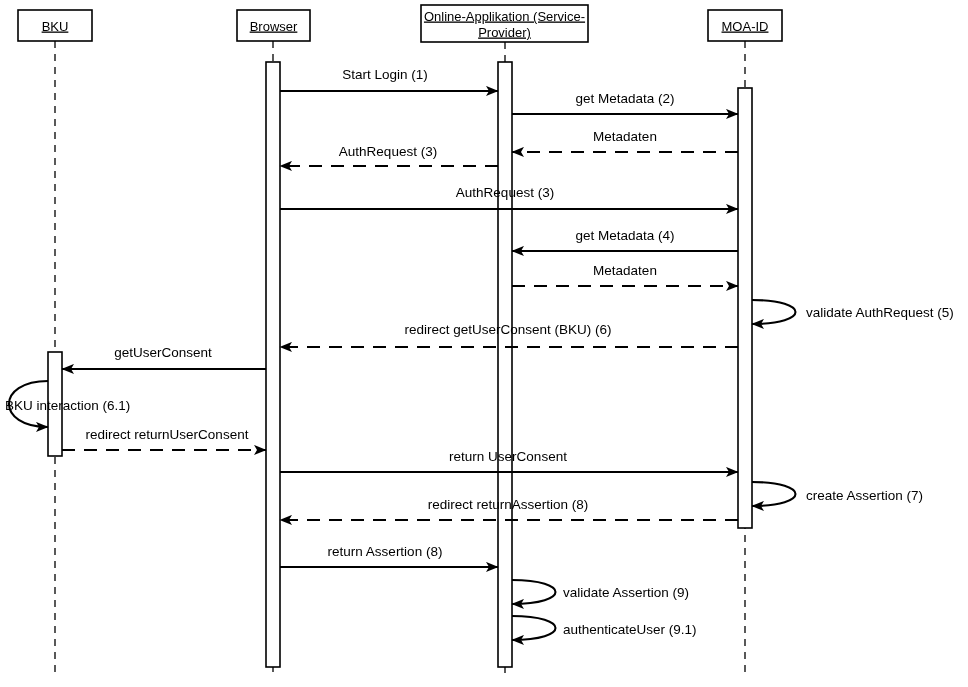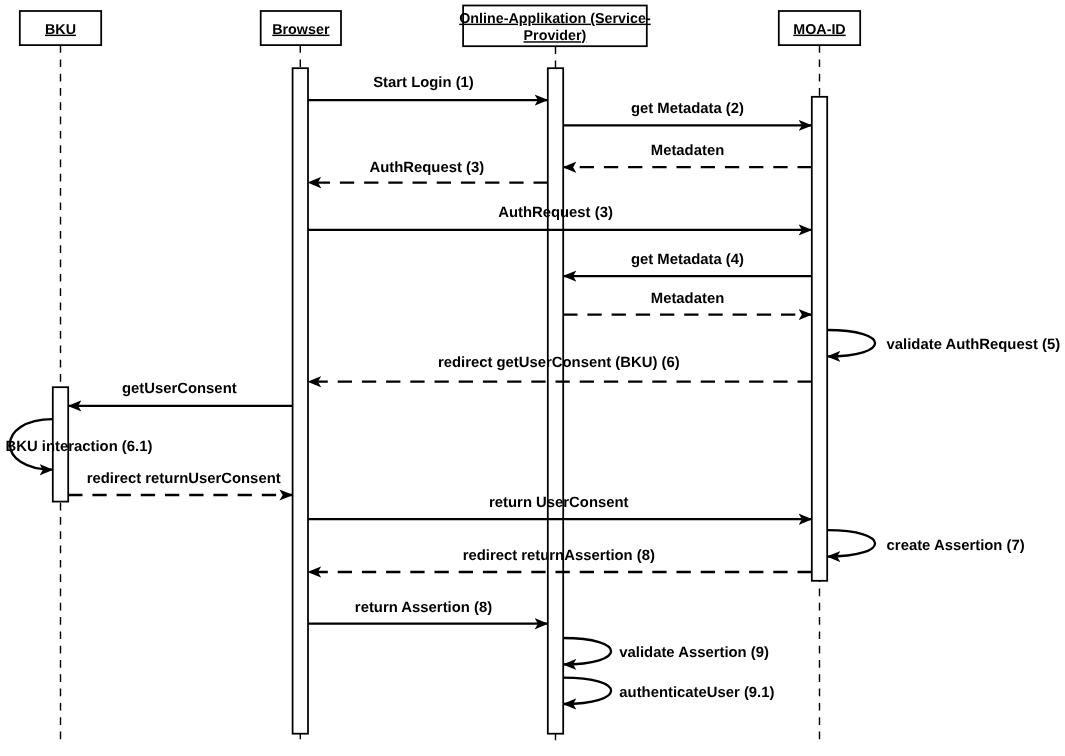--- a/index.html
+++ b/index.html
@@ -10,21 +10,20 @@
   }
   body {
     font-family: "Liberation Sans", sans-serif;
   }
   #diagram-root {
     position: relative;
     width: 968px;
     height: 687px;
     background: #ffffff;
     overflow: hidden;
-    font-weight: bold;
   }
   #diagram-svg {
     position: absolute;
     left: 0;
     top: 0;
     width: 968px;
     height: 687px;
   }
   .lifeline-box {
     fill: #ffffff;

